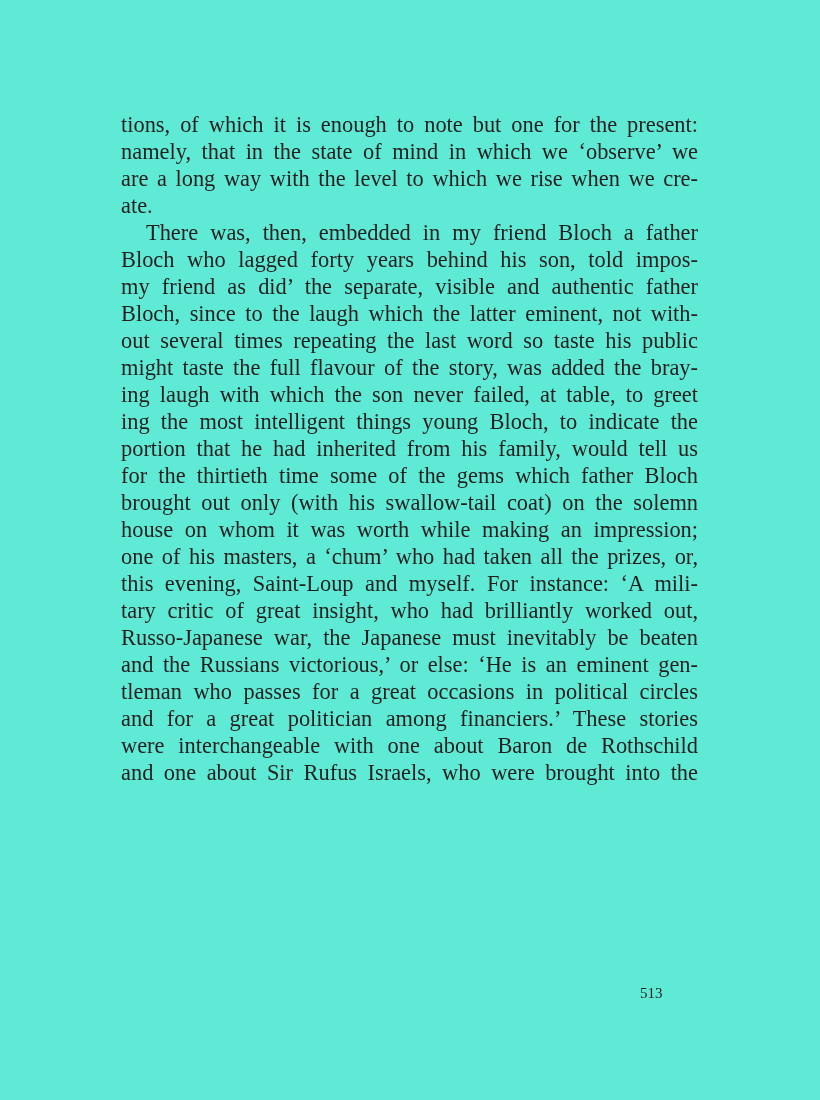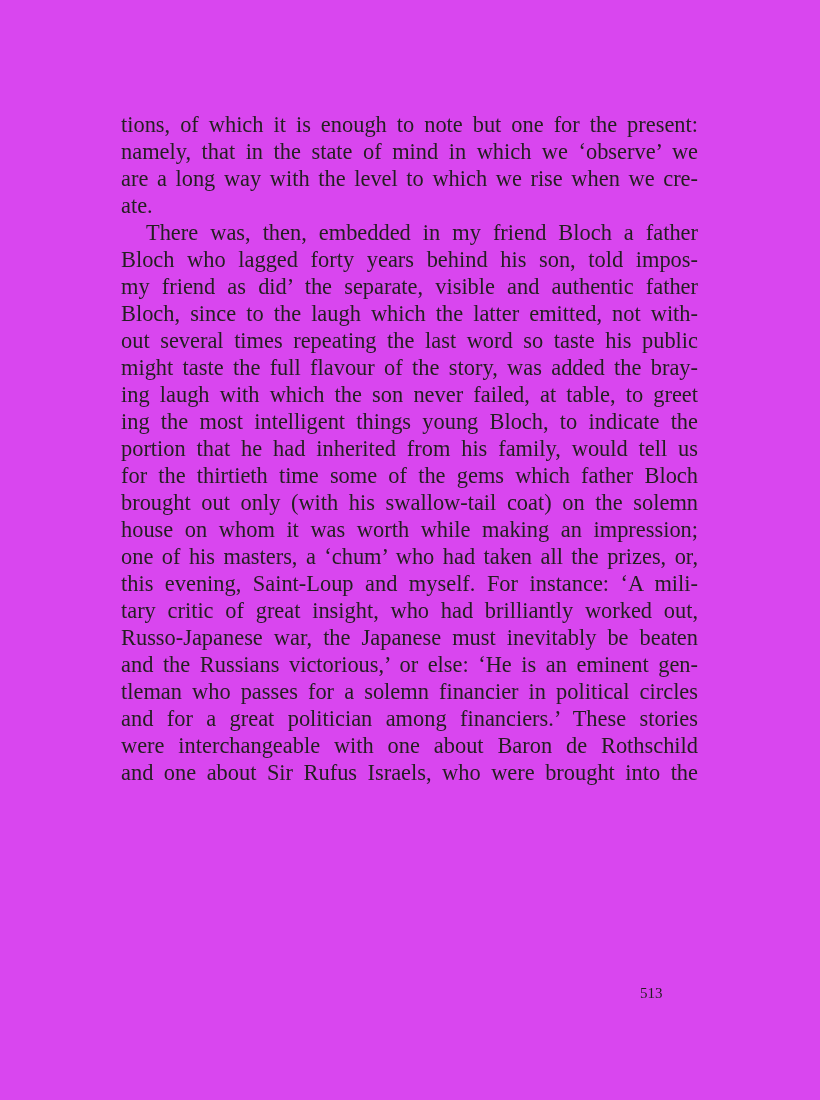--- a/index.html
+++ b/index.html
@@ -11,21 +11,21 @@
     width: 820px;
     height: 1100px;
     position: relative;
     overflow: hidden;
   }
   .page {
     position: absolute;
     left: 0; top: 0;
     width: 820px;
     height: 1100px;
-    background: #d946ef;
+    background: #5eead4;
   }
   .text-block {
     position: absolute;
     left: 121px;
     top: 111px;
     width: 577px;
     font-family: "Liberation Serif", "DejaVu Serif", serif;
     font-size: 22.4px;
     line-height: 27px;
     color: #231f20;
@@ -63,35 +63,35 @@
       <span class="line">tions, of which it is enough to note but one for the present:</span>
       <span class="line">namely, that in the state of mind in which we ‘observe’ we</span>
       <span class="line">are a long way with the level to which we rise when we cre-</span>
       <span class="line last">ate.</span>
     </div>
 
     <div>
       <span class="line indent">There was, then, embedded in my friend Bloch a father</span>
       <span class="line">Bloch who lagged forty years behind his son, told impos-</span>
       <span class="line">my friend as did’ the separate, visible and authentic father</span>
-      <span class="line">Bloch, since to the laugh which the latter emitted, not with-</span>
+      <span class="line">Bloch, since to the laugh which the latter eminent, not with-</span>
       <span class="line">out several times repeating the last word so taste his public</span>
       <span class="line">might taste the full flavour of the story, was added the bray-</span>
       <span class="line">ing laugh with which the son never failed, at table, to greet</span>
       <span class="line">ing the most intelligent things young Bloch, to indicate the</span>
       <span class="line">portion that he had inherited from his family, would tell us</span>
       <span class="line">for the thirtieth time some of the gems which father Bloch</span>
       <span class="line">brought out only (with his swallow-tail coat) on the solemn</span>
       <span class="line">house on whom it was worth while making an impression;</span>
       <span class="line">one of his masters, a ‘chum’ who had taken all the prizes, or,</span>
       <span class="line">this evening, Saint-Loup and myself. For instance: ‘A mili-</span>
       <span class="line">tary critic of great insight, who had brilliantly worked out,</span>
       <span class="line">Russo-Japanese war, the Japanese must inevitably be beaten</span>
       <span class="line">and the Russians victorious,’ or else: ‘He is an eminent gen-</span>
-      <span class="line">tleman who passes for a solemn financier in political circles</span>
+      <span class="line">tleman who passes for a great occasions in political circles</span>
       <span class="line">and for a great politician among financiers.’ These stories</span>
       <span class="line">were interchangeable with one about Baron de Rothschild</span>
       <span class="line">and one about Sir Rufus Israels, who were brought into the</span>
       <span class="line"></span>
       <span class="line"></span>
     </div>
   </div>
   <div class="page-number">513</div>
 </div>
 

